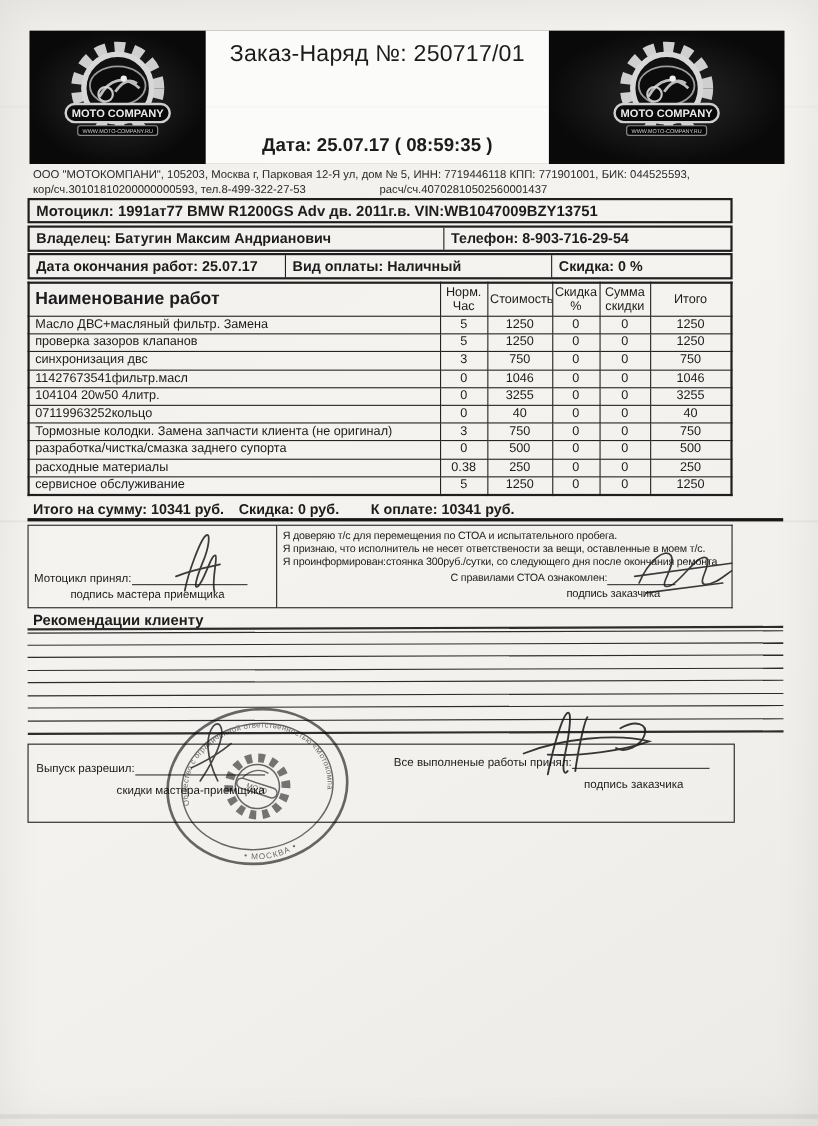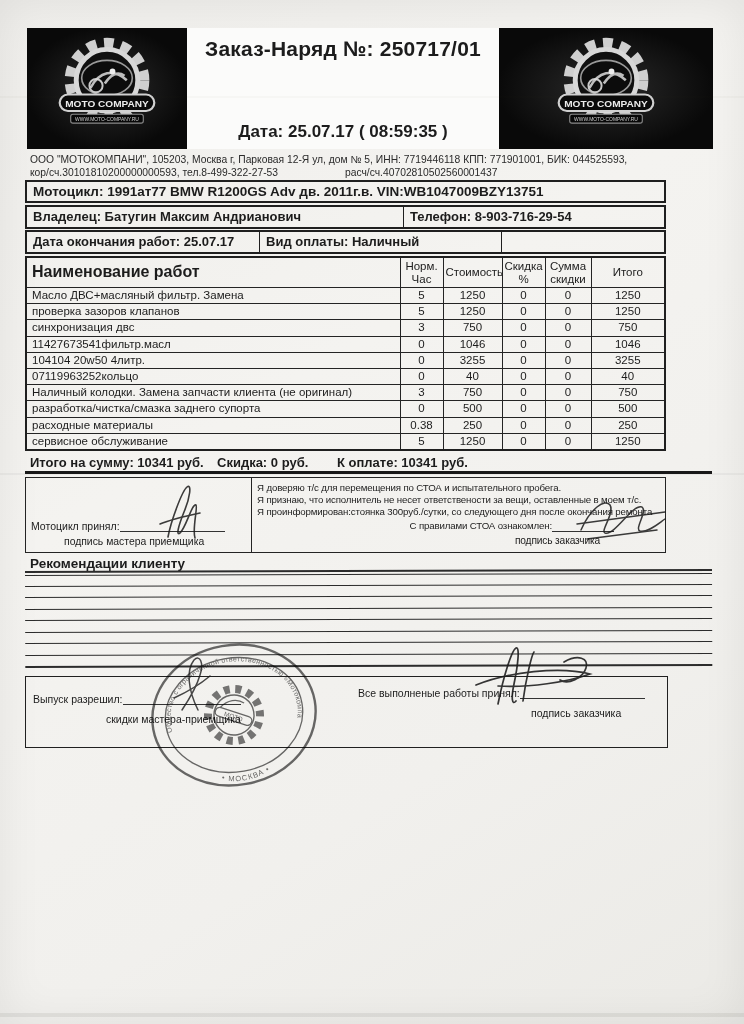--- a/index.html
+++ b/index.html
@@ -7,21 +7,21 @@
         background:linear-gradient(148deg,#efeeeb 0%,#f4f3f0 38%,#f1f0ed 70%,#ebeae6 100%);
         box-shadow:inset 0 0 45px rgba(0,0,0,0.07);
         font-family:"Liberation Sans",sans-serif;color:#1c1c1c;}
   .crease{position:absolute;left:0;width:744px;height:2px;background:rgba(60,55,50,0.05);}
   
   .band{position:absolute;left:27px;top:28px;width:686px;height:121px;background:#0d0d0d;display:flex;}
   .logo-box{flex:0 0 160px;display:flex;align-items:center;justify-content:center;
             background:radial-gradient(ellipse at center,#2b2b2b 0%,#090909 72%);}
   .logo-box.right{flex:1;}
   .band-center{flex:0 0 312px;background:#fbfbfa;position:relative;text-align:center;}
-  .band-title{margin-top:9px;font-size:21px;font-weight:bold;letter-spacing:.2px;}
+  .band-title{margin-top:9px;font-size:21px;font-weight:normal;letter-spacing:.2px;}
   .band-date{position:absolute;bottom:7px;width:100%;font-size:17px;font-weight:bold;}
   
   .company{position:absolute;left:30px;top:153px;width:684px;font-size:10.3px;line-height:13px;color:#2a2a2a;}
   .line2{position:relative;display:block;}
   .line2 .l2b{position:absolute;left:315px;top:0;}
   
   .vehicle-box{position:absolute;left:25px;top:180px;width:641px;height:23px;border:2px solid #1f1f1f;
                box-sizing:border-box;font-weight:bold;font-size:13.5px;line-height:19px;padding-left:6px;}
   .info-row{position:absolute;left:25px;width:641px;height:24px;border:2px solid #1f1f1f;
             box-sizing:border-box;display:flex;font-weight:bold;font-size:13px;}
@@ -115,20 +115,21 @@
   <div class="vehicle-box">Мотоцикл: 1991ат77  BMW R1200GS Adv дв.  2011г.в. VIN:WB1047009BZY13751</div>
 
   <div class="info-row" style="top:205px;">
     <div class="cell bdr" style="flex:0 0 377px;">Владелец: Батугин Максим Андрианович</div>
     <div class="cell" style="flex:1;">Телефон: 8-903-716-29-54</div>
   </div>
 
   <div class="info-row" style="top:230px;">
     <div class="cell bdr" style="flex:0 0 233px;">Дата окончания работ: 25.07.17</div>
     <div class="cell bdr" style="flex:0 0 242px;">Вид оплаты: Наличный</div>
+    <div class="cell" style="flex:1;">Скидка: 0 %</div>
   </div>
 
   <table class="works">
     <colgroup>
       <col style="width:374px">
         <col style="width:43px">
         <col style="width:59px">
       <col style="width:43px">
         <col style="width:46px">
         <col style="width:74px">
@@ -186,21 +187,21 @@
         </tr>
         <tr>
           <td class="name">07119963252кольцо</td>
           <td>0</td>
           <td>40</td>
           <td>0</td>
           <td>0</td>
           <td>40</td>
         </tr>
         <tr>
-          <td class="name">Наличный колодки. Замена запчасти клиента (не оригинал)</td>
+          <td class="name">Тормозные колодки. Замена запчасти клиента (не оригинал)</td>
           <td>3</td>
           <td>750</td>
           <td>0</td>
           <td>0</td>
           <td>750</td>
         </tr>
         <tr>
           <td class="name">разработка/чистка/смазка заднего супорта</td>
           <td>0</td>
           <td>500</td>

